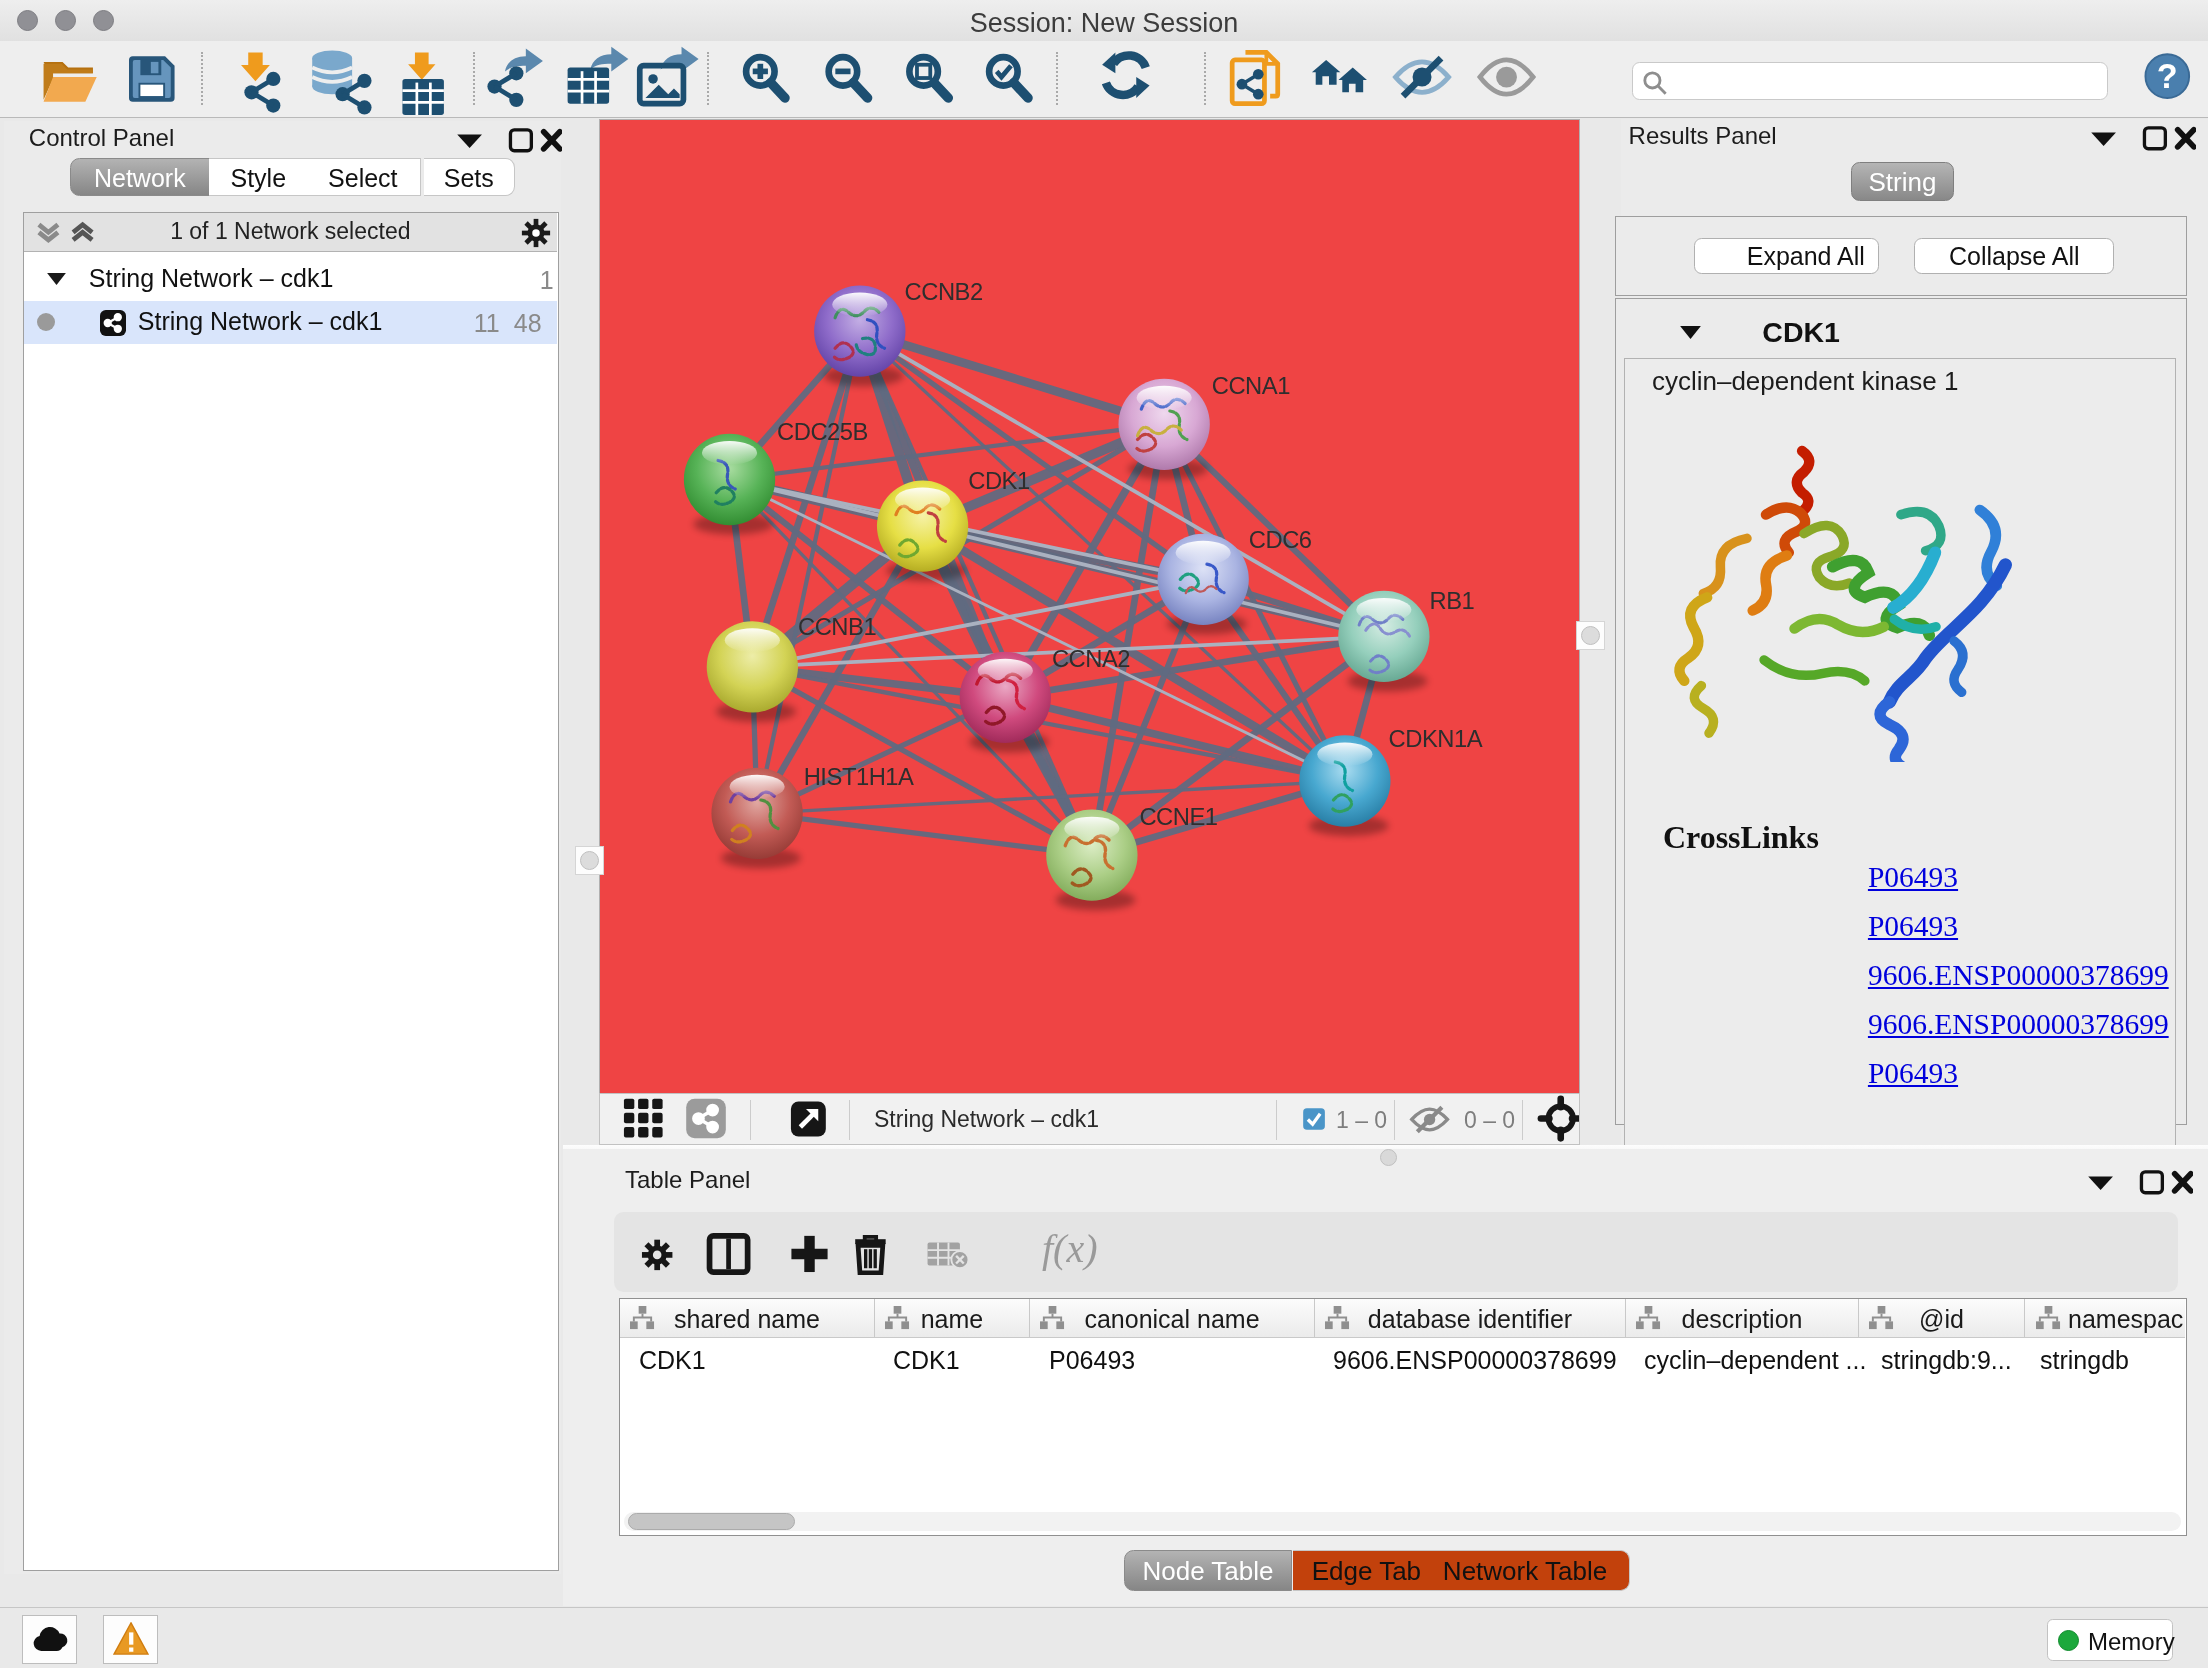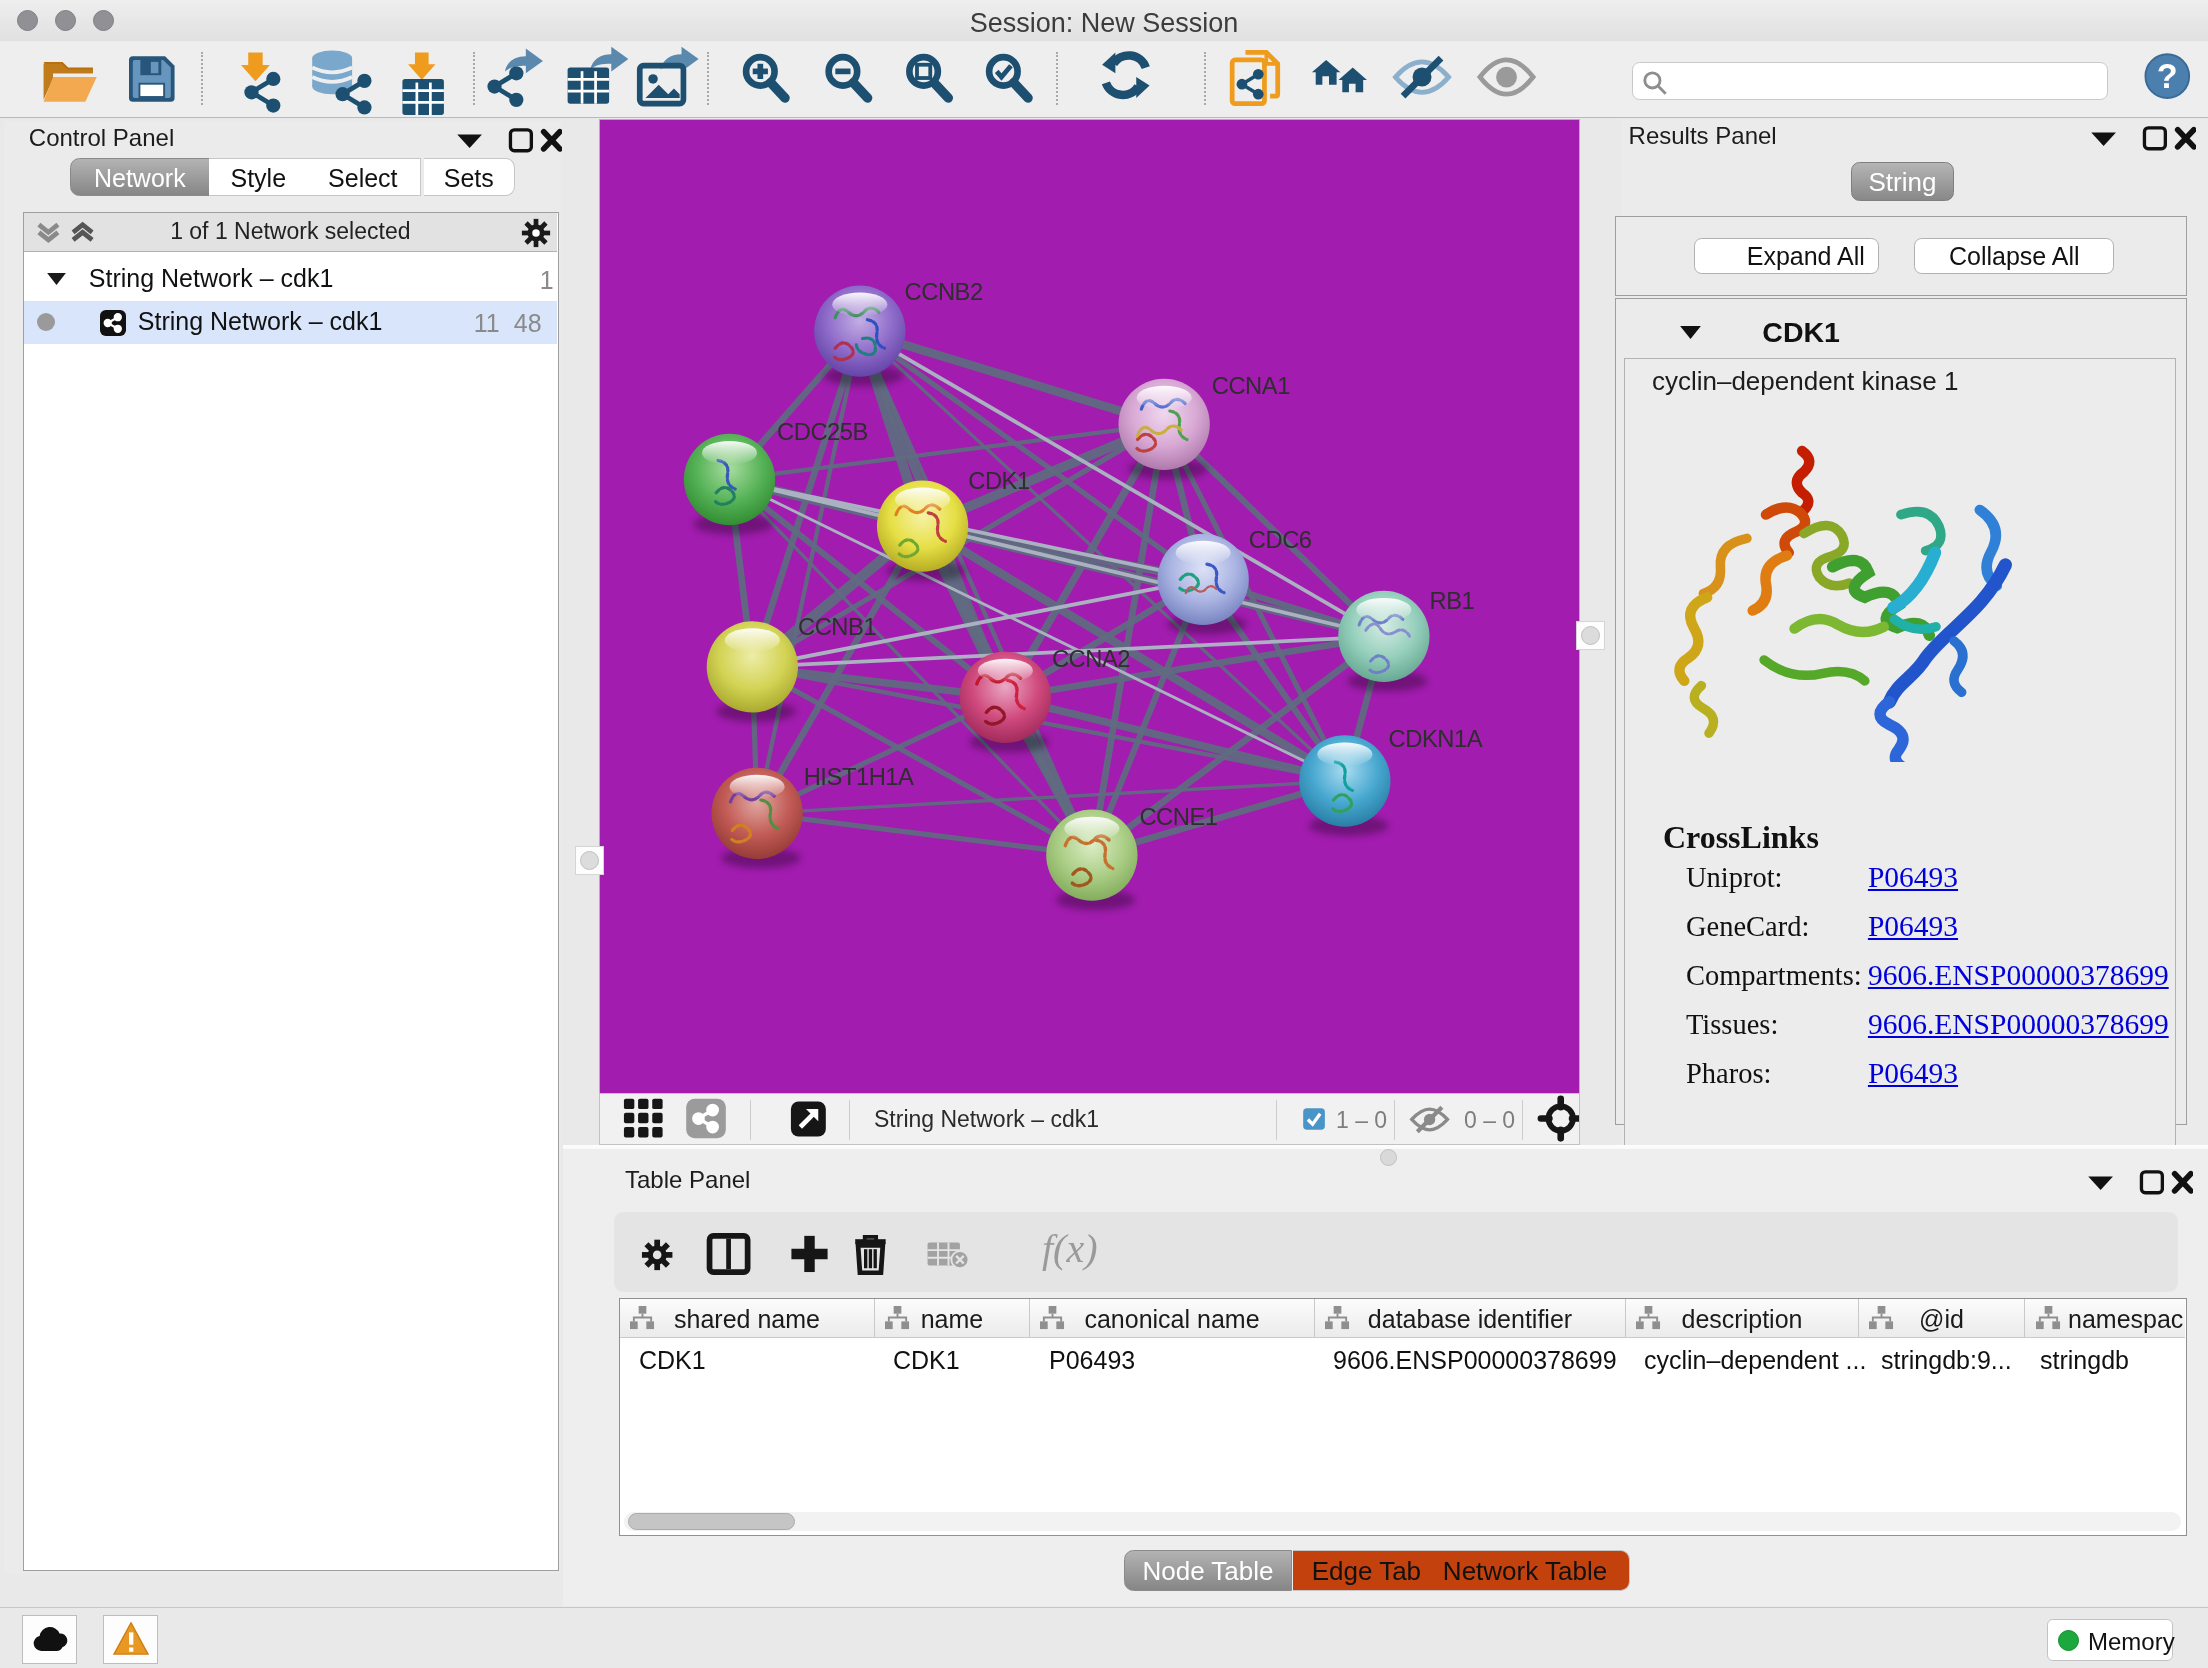--- a/index.html
+++ b/index.html
@@ -26,21 +26,21 @@
   #cpanel { left:3.8px; top:121px; width:557px; height:1453px; background:#ebebeb; }
   .seg { height:38px; font-size:25px; text-align:center; line-height:38px; color:#111;
          background:#ffffff; border:1px solid #c6c6c6; }
   .seg.sel { background:linear-gradient(#b3b3b3,#868686); color:#ffffff; border-color:#8a8a8a; }
   #cpbox { left:19px; top:91px; width:536px; height:1359px; border:1.9px solid #9f9f9f; background:#ffffff; }
   #cpboxhead { left:0; top:0; width:533px; height:39px; background:#e2e2e2; border-bottom:1.9px solid #b2b2b2;
      font-size:23px; color:#222; }
   .trow { left:0; width:533px; height:43px; font-size:25px; color:#111; }
 
   
-  #netpanel { left:599px; top:119px; width:981px; height:974px; background:#a21caf;
+  #netpanel { left:599px; top:119px; width:981px; height:974px; background:#ef4444;
       border:1px solid #b0b0b0; border-bottom:none; }
   #nettool { left:599px; top:1093px; width:981px; height:52px; background:#f1f1f1;
       border:1px solid #c2c2c2; }
   .ntsep { top:5.7px; width:0; height:40px; border-left:1.9px solid #cccccc; }
 
   
   #rpanel { left:1621px; top:119px; width:588px; height:1030px; background:#ebebeb; }
 
   
   #tpanel { left:563px; top:1149px; width:1645px; height:457px; background:#eeeeee; }
@@ -651,27 +651,20 @@
           <path d="M262 75 q30 -10 40 12 q8 20 -14 26" stroke="#2fa888" stroke-width="10"></path>
           <path d="M298 115 q-16 42 -44 58" stroke="#28aed0" stroke-width="13"></path>
           <path d="M255 185 q20 16 44 8" stroke="#20b0a8" stroke-width="10"></path>
           <path d="M345 70 q26 18 12 44 q-12 22 6 36" stroke="#3080d8" stroke-width="11"></path>
           <path d="M372 128 C348 178 310 196 288 226 C276 246 258 252 250 272" stroke="#2255cc" stroke-width="14"></path>
           <path d="M250 272 q-20 14 0 24 q22 10 10 26 q-10 12 6 20" stroke="#2d66d8" stroke-width="12"></path>
           <path d="M318 208 q16 12 4 30 q-10 14 4 24" stroke="#2a70d0" stroke-width="10"></path>
         </g>
       </svg>
       <div class="abs" style="left:38px; top:460px; font-family:'Liberation Serif',serif; font-size:32px; font-weight:bold; color:#111;">CrossLinks</div>
-      <div class="abs" style="left:61px; top:494px; font-family:'Liberation Serif',serif; font-size:28.5px; color:#111; line-height:49px;">
-        <div>Uniprot:</div>
-          <div>GeneCard:</div>
-          <div>Compartments:</div>
-          <div>Tissues:</div>
-          <div>Pharos:</div>
-      </div>
       <div class="abs" style="left:243px; top:494px; font-family:'Liberation Serif',serif; font-size:29.5px; line-height:49px;">
         <div><span class="link">P06493</span></div>
           <div><span class="link">P06493</span></div>
           <div><span class="link">9606.ENSP00000378699</span></div>
           <div><span class="link">9606.ENSP00000378699</span></div>
           <div><span class="link">P06493</span></div>
       </div>
     </div>
   </div>
 </div>

